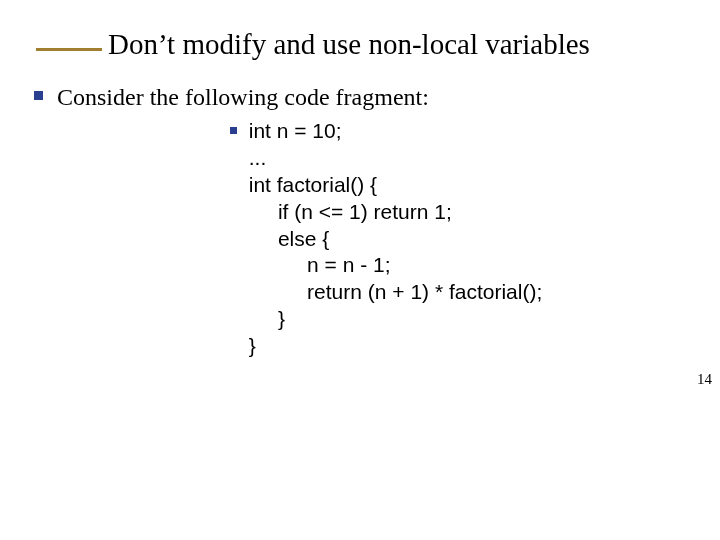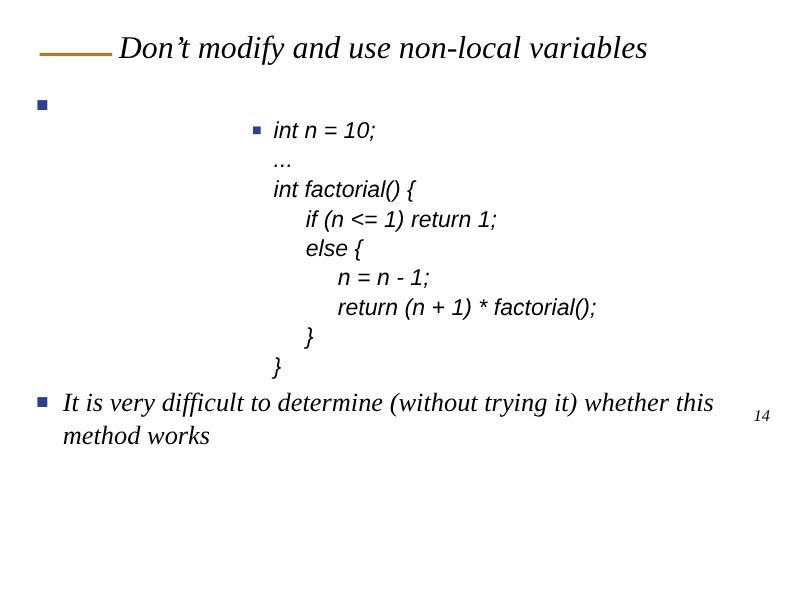--- a/index.html
+++ b/index.html
@@ -10,21 +10,20 @@
     background: #fff;
     font-family: "Times New Roman", Times, serif;
     color: #000;
     overflow: hidden;
   }
   .slide {
     position: relative;
     width: 720px;
     height: 396px;
     box-sizing: border-box;
-    font-style: italic;
   }
   .title-wrap {
     position: absolute;
     top: 22px;
     left: 0;
     width: 720px;
   }
   .title-rule {
     position: absolute;
     left: 36px;
@@ -83,58 +82,55 @@
     font-size: 21px;
     line-height: 1.28;
     white-space: pre;
   }
   .inline-code {
     font-family: "Trebuchet MS", "Segoe UI", Arial, sans-serif;
     font-size: 23px;
   }
   .pagenum {
     position: absolute;
-    right: 20px;
+    right: 8px;
     bottom: 8px;
     font-size: 15px;
     font-family: "Times New Roman", Times, serif;
   }
 </style>
 </head>
 <body>
 
 <div class="slide">
 
   <div class="title-wrap">
     <div class="title-rule"></div>
     <div class="title">Don’t modify and use non-local variables</div>
   </div>
 
   <div class="body">
 
     <div class="b1">
       <div class="sq"></div>
+      <div class="txt">Consider the following code fragment:</div>
     </div>
 
     <div class="b2">
       <div class="sq"></div>
       <div class="code">int n = 10;
 ...
 int factorial() {
      if (n &lt;= 1) return 1;
      else {
           n = n - 1;
           return (n + 1) * factorial();
      }
 }</div>
     </div>
 
-    <div class="b1" style="margin-top:4px;">
-      <div class="sq"></div>
-      <div class="txt">It is very difficult to determine (without trying it) whether this method works</div>
-    </div>
 
 
   </div>
 
   <div class="pagenum">14</div>
 
 </div>
 
 </body></html>

